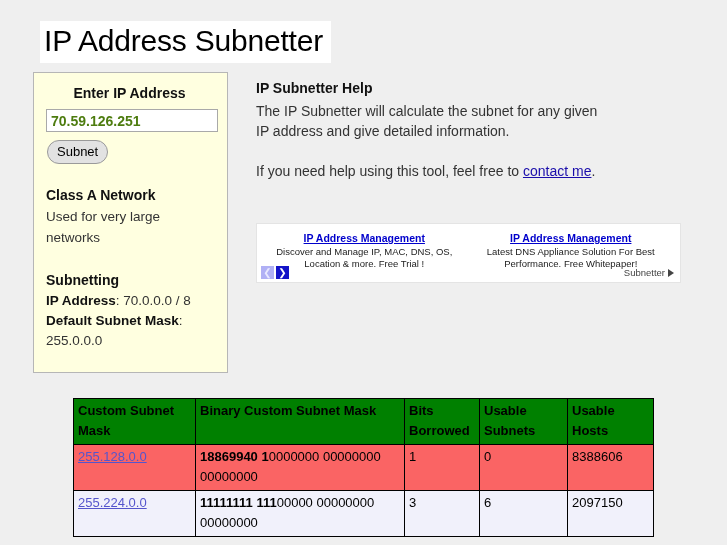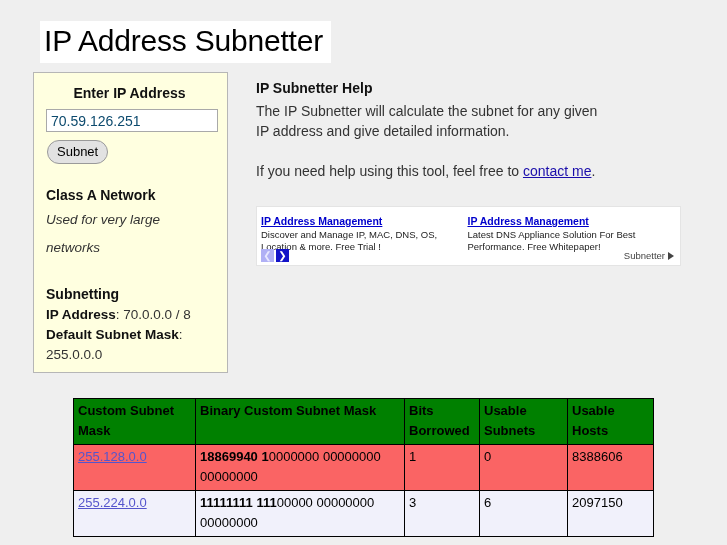--- a/index.html
+++ b/index.html
@@ -45,46 +45,47 @@
     color: #111;
     line-height: 17px;
     text-align: center;
   }
   .ip-input {
     display: block;
     width: 172px;
     height: 23px;
     font-family: "Liberation Sans", sans-serif;
     font-size: 14px;
-    color: #0c4a6e;
+    color: #4d7c0f;
     padding: 2px 4px;
     border: 1px solid #a9a9a9;
     background: #ffffff;
     outline: none;
+    font-weight: bold;
   }
   .subnet-btn {
     margin-top: 8px;
     margin-left: 1px;
     font-family: "Liberation Sans", sans-serif;
     font-size: 13px;
     color: #000;
     padding: 3px 9px 4px 9px;
     background: #e2e2e2;
     border: 1px solid #9a9a9a;
     border-radius: 12px;
     cursor: pointer;
   }
   .sb-section { margin-top: 22px; }
   .sb-section.tight { margin-top: 23px; }
   .sb-head {
     font-size: 14px; font-weight: bold; color: #111;
     line-height: 19px; margin-bottom: 1px;
   }
   .sb-body {
-    font-size: 13.5px; color: #333; line-height: 28px; font-style: italic;
+    font-size: 13.5px; color: #333; line-height: 21px;
   }
   .sb-line { font-size: 13.5px; color: #333; line-height: 20px; }
   .sb-line b { color: #111; font-weight: bold; }
 
   
   .help {
     position: absolute;
     left: 256px; top: 79px;
     width: 430px;
   }
@@ -96,25 +97,26 @@
   .help p {
     margin: 0;
     font-size: 14px; color: #333; line-height: 20px;
   }
   .help .gap { height: 20px; }
   .help a { color: #1a0dab; text-decoration: underline; }
 
   
   .adbox {
     position: absolute;
-    left: 256px; top: 206px;
+    left: 256px; top: 223px;
     width: 425px; height: 60px;
     background: #ffffff;
     border: 1px solid #e4e4e4;
     padding: 4px 6px 0 4px;
+    text-align: center;
   }
   .ad-cols { display: flex; }
   .ad-col { width: 208px; }
   .ad-title {
     display: inline-block;
     font-size: 10.5px;
     font-weight: bold;
     color: #0000cc;
     text-decoration: underline;
     line-height: 13px;

